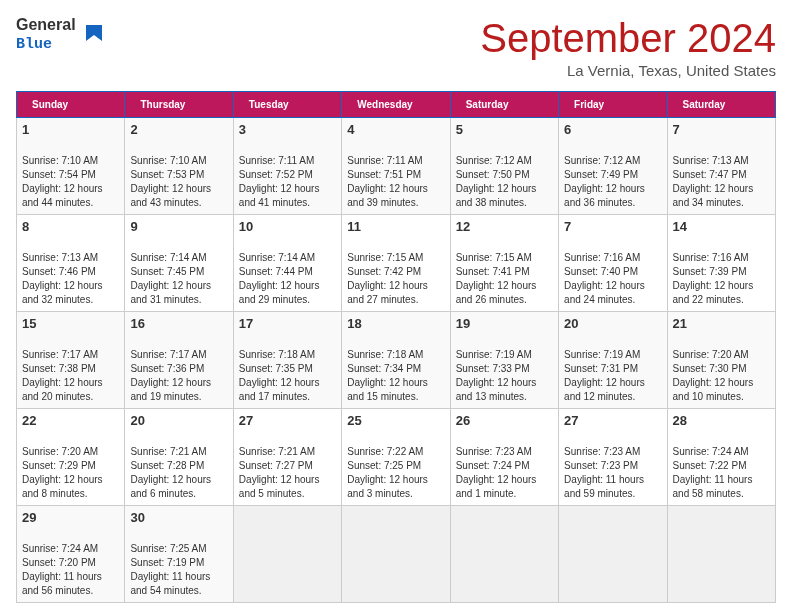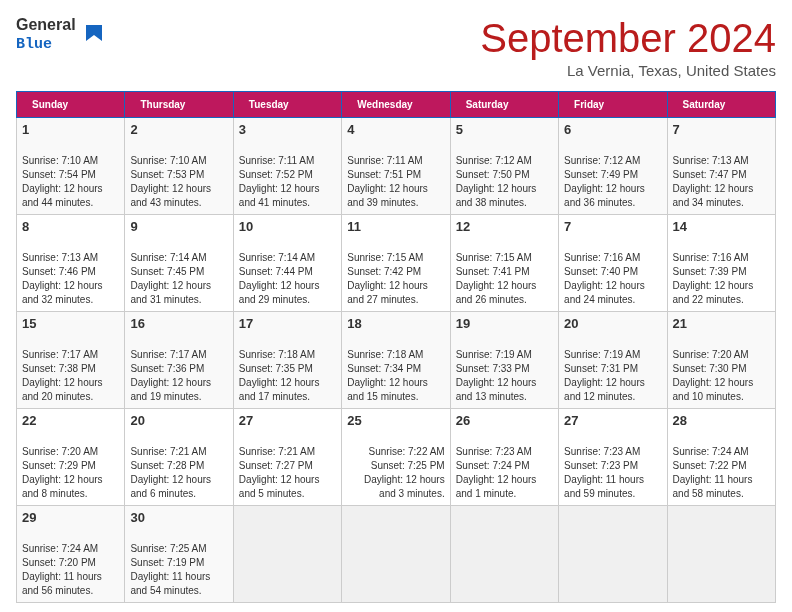--- a/index.html
+++ b/index.html
@@ -279,21 +279,21 @@
         </td>
         <td>
           <span class="day-number">27</span>
           <div class="day-info" style="white-space: pre-line;">Sunrise: 7:21 AM
 Sunset: 7:27 PM
 Daylight: 12 hours
 and 5 minutes.</div>
         </td>
         <td>
           <span class="day-number">25</span>
-          <div class="day-info" style="white-space: pre-line; text-align: right;">Sunrise: 7:22 AM
+          <div class="day-info" style="white-space: pre-line;">Sunrise: 7:22 AM
 Sunset: 7:25 PM
 Daylight: 12 hours
 and 3 minutes.</div>
         </td>
         <td>
           <span class="day-number">26</span>
           <div class="day-info" style="white-space: pre-line;">Sunrise: 7:23 AM
 Sunset: 7:24 PM
 Daylight: 12 hours
 and 1 minute.</div>

